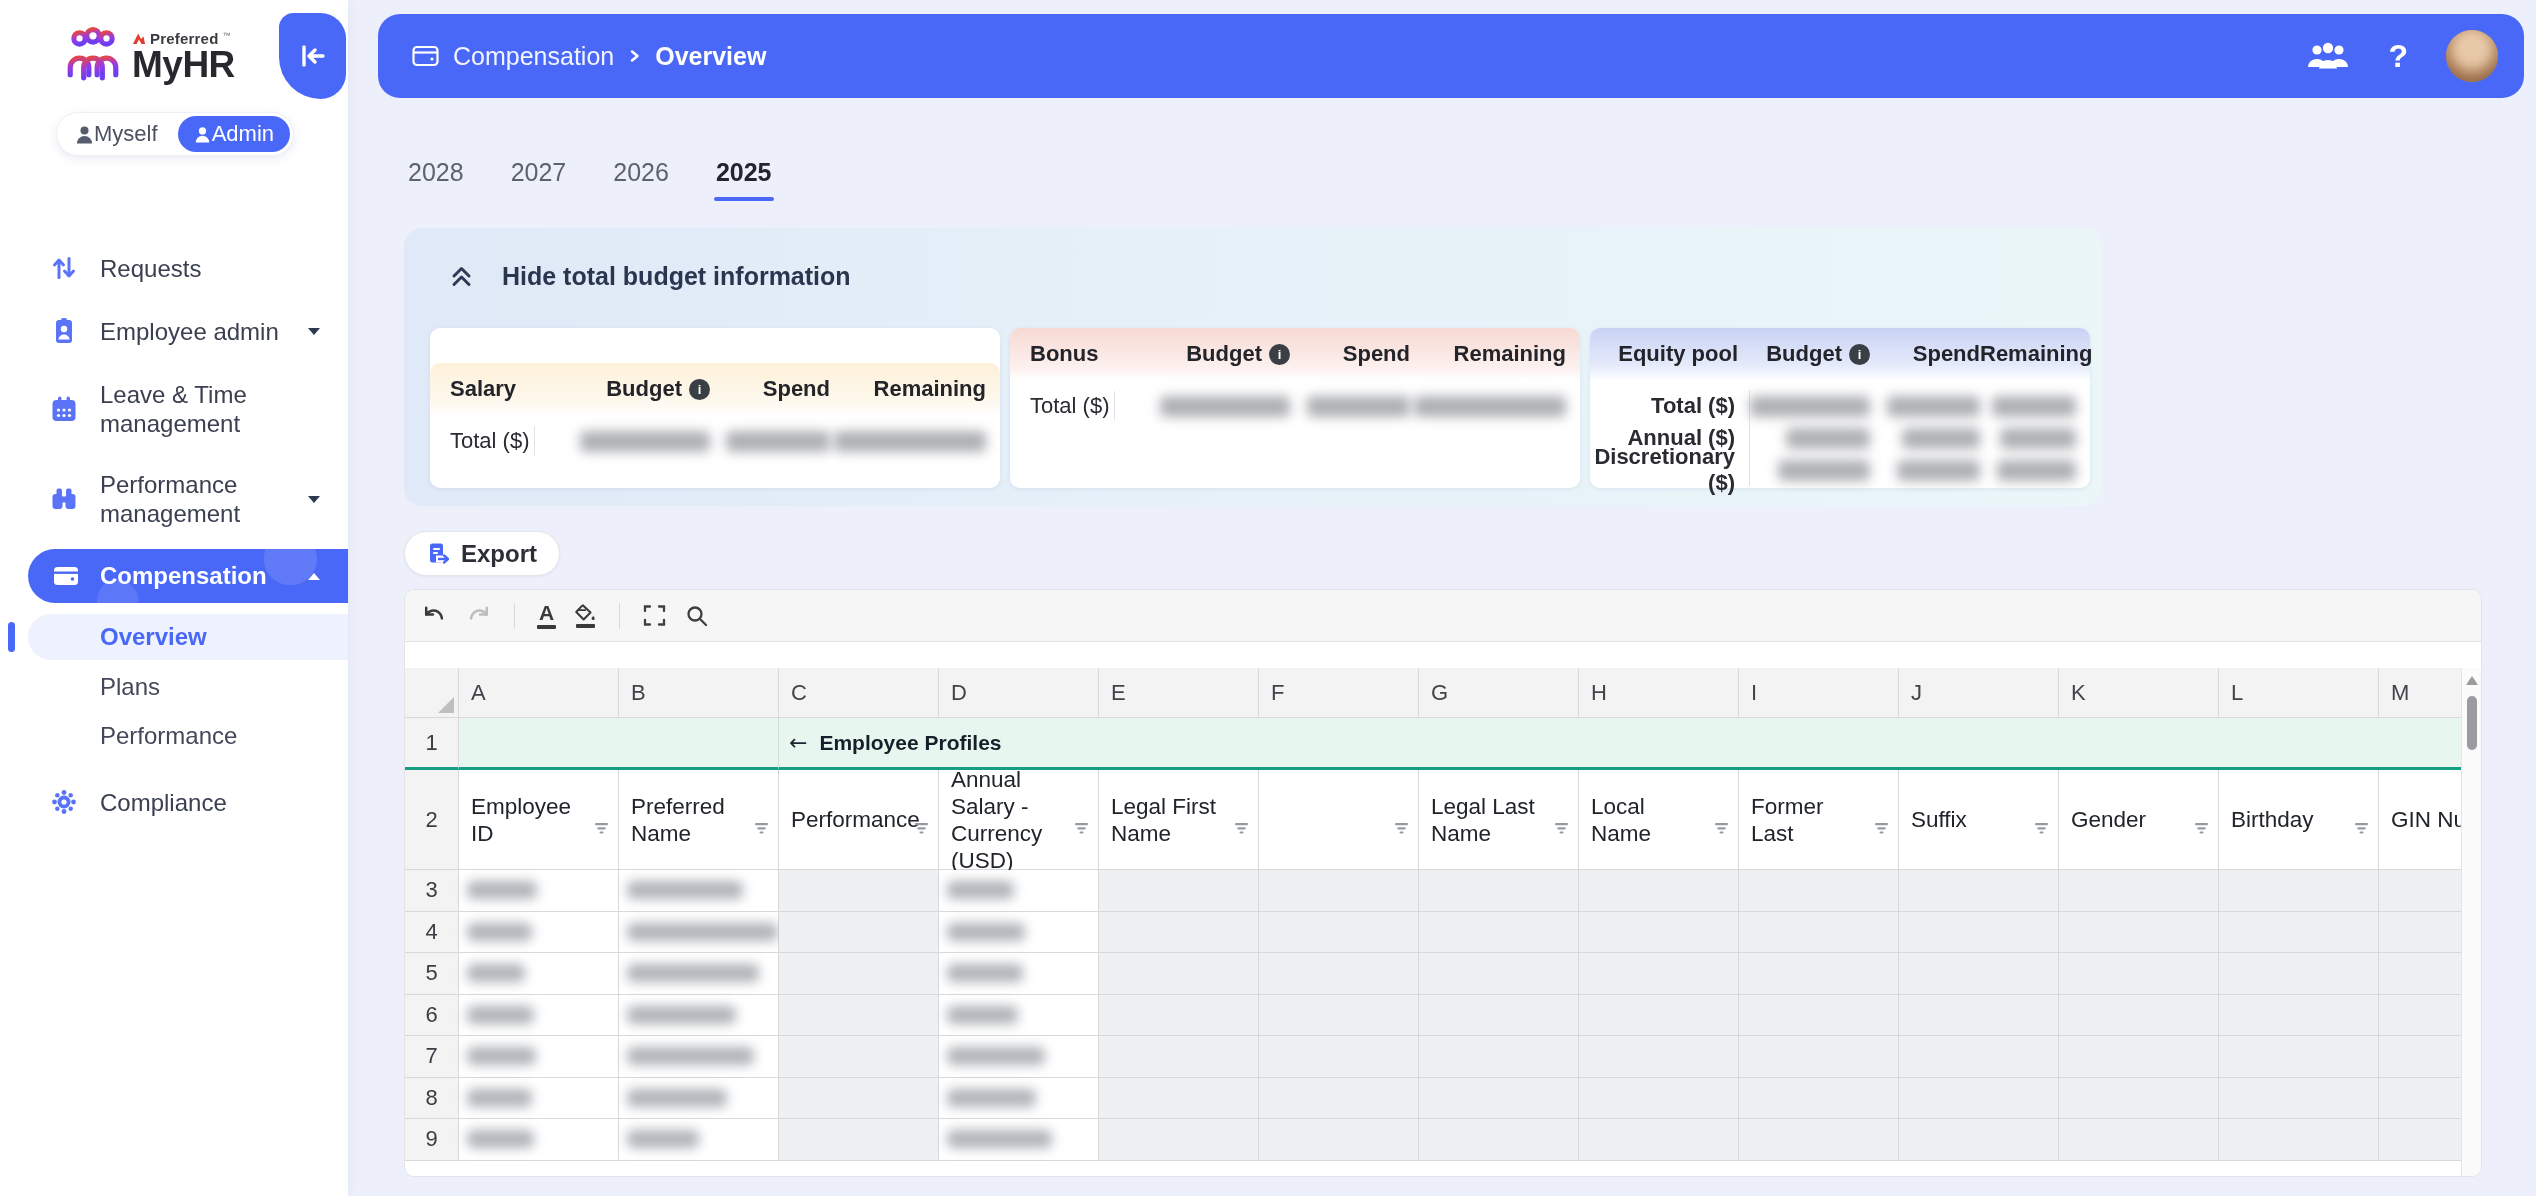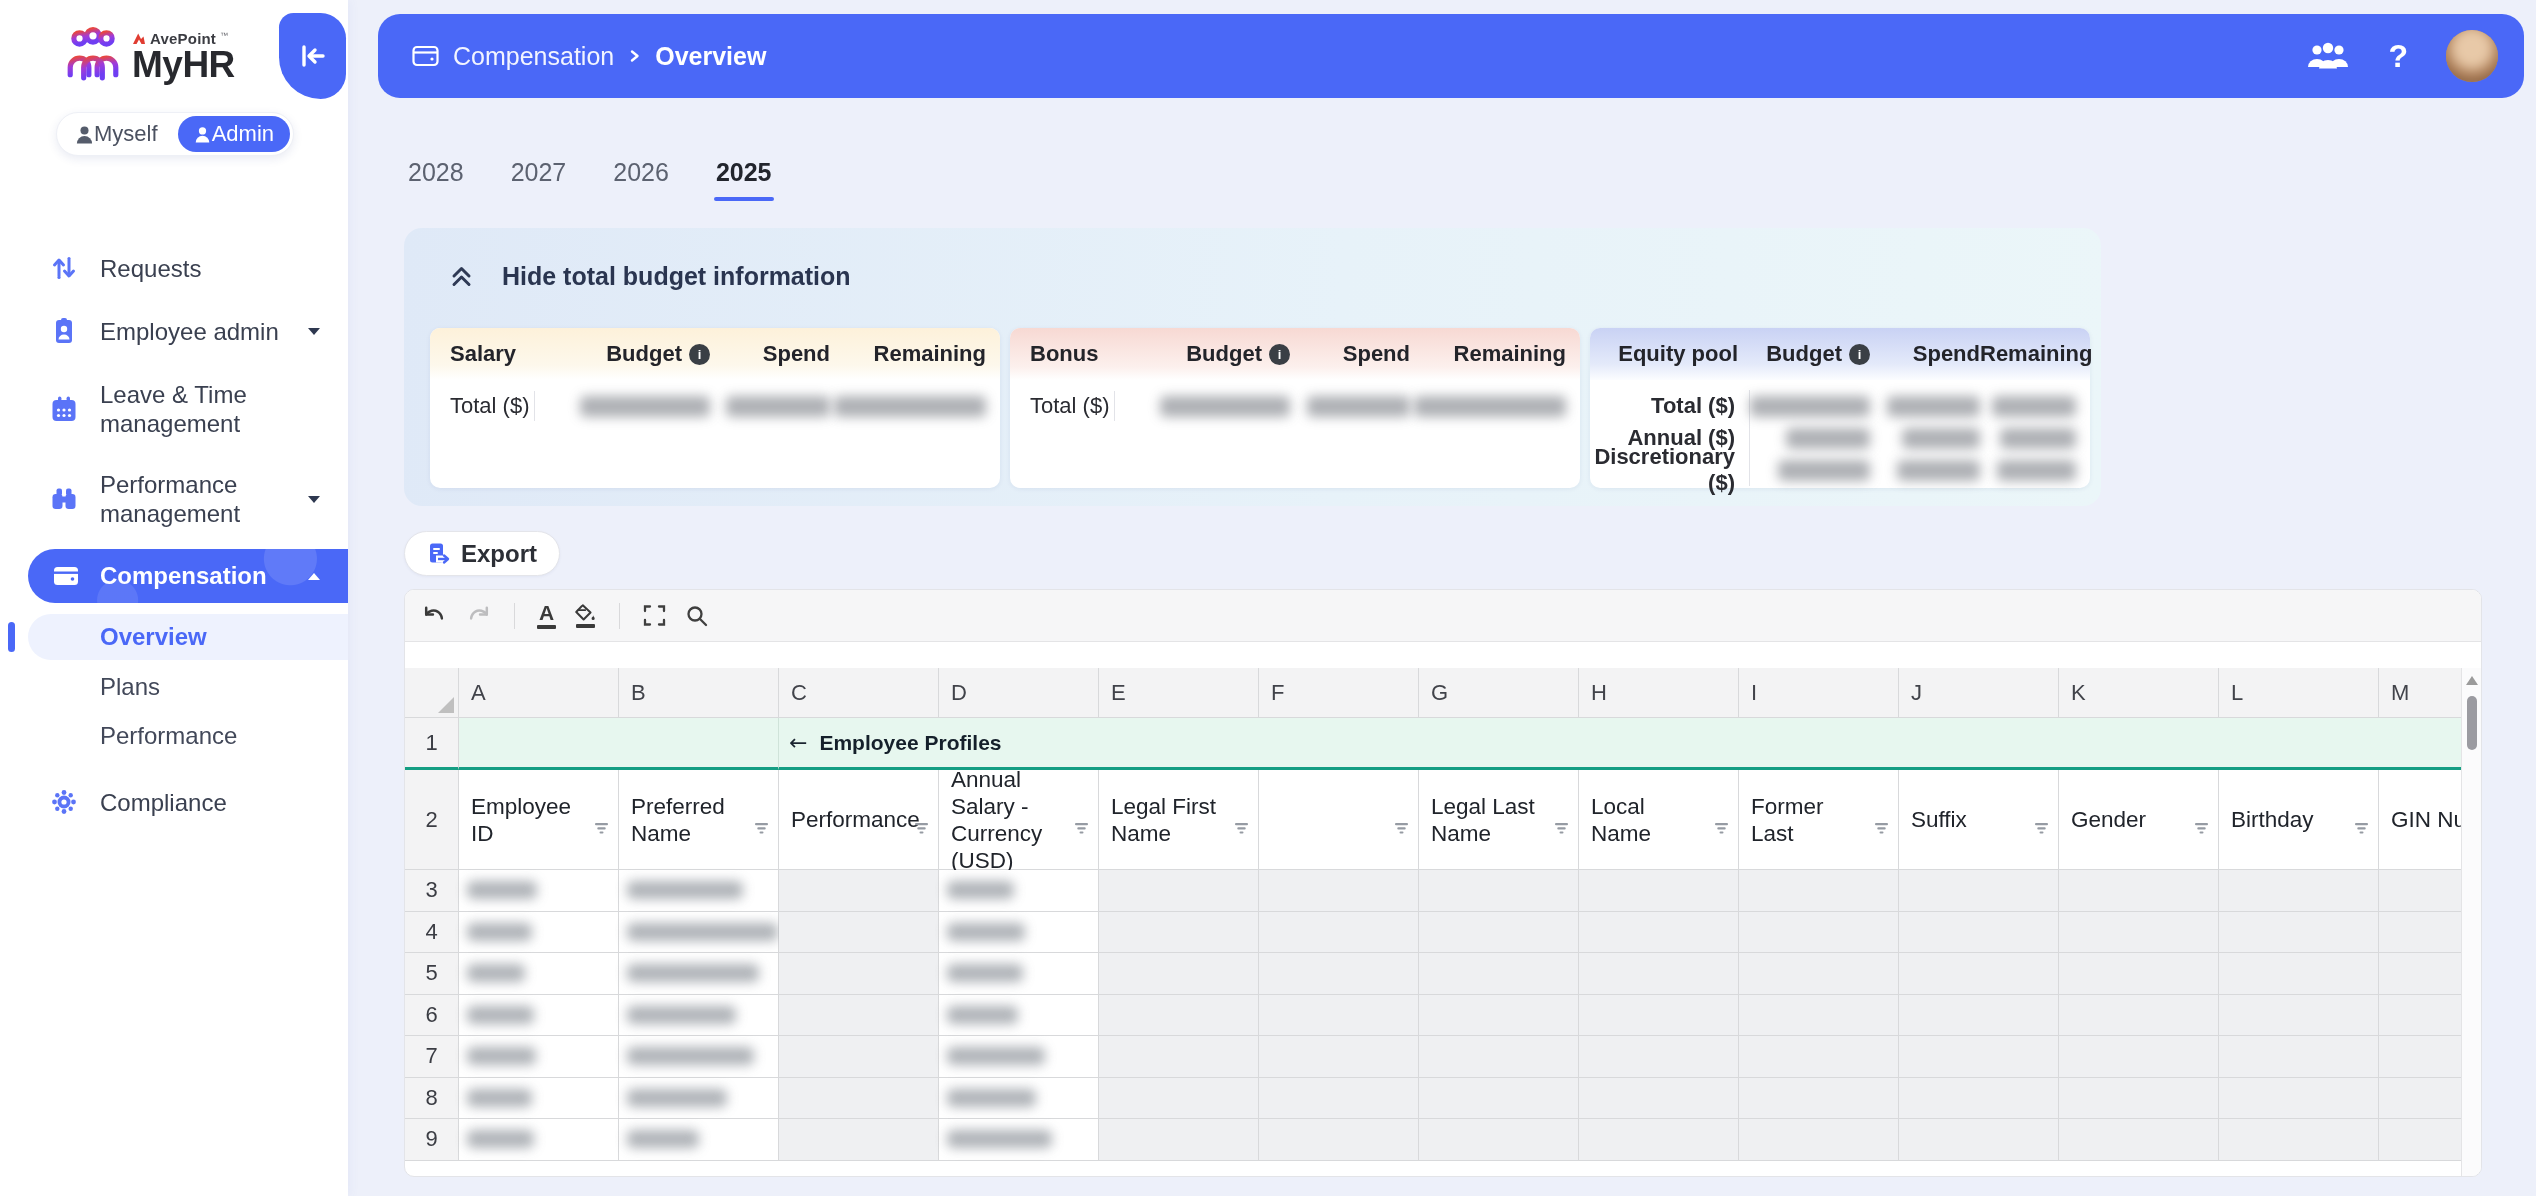--- a/index.html
+++ b/index.html
@@ -70,21 +70,21 @@
             background:linear-gradient(93deg,#dfe9f7 0%,#e7f2f9 55%,#ebf6f9 100%); }
   .budget-head { position:absolute; left:44px; top:34px; display:flex; align-items:center; gap:27px; cursor:pointer; }
   .budget-head .bh-label { font-size:25px; font-weight:700; color:#2a3550; }
   .cards { position:absolute; left:26px; top:100px; display:flex; gap:10px; }
   .card { background:#fff; border-radius:10px; box-shadow:0 1px 5px rgba(20,40,110,.07); height:160px; }
   .card-sb { width:570px; }
   .card-eq { width:500px; }
   .chead { height:52px; display:grid; align-items:center; border-radius:10px 10px 0 0; }
   .card-sb .chead, .card-sb .crow { grid-template-columns:150px 130px 120px 1fr; }
   .card-eq .chead, .card-eq .crow { grid-template-columns:160px 120px 110px 1fr; }
-  .chead-salary { background:linear-gradient(180deg,#fdf1da 0%,#fdf8ec 72%,#fff 100%); }
+  .chead-salary { background:linear-gradient(180deg,#fdf1da 0%,#fdf8ec 72%,#fff 100%);margin-top:35px; }
   .chead-bonus  { background:linear-gradient(180deg,#f7d9d3 0%,#fcf0ed 75%,#fff 100%); }
   .chead-equity { background:linear-gradient(180deg,#c9d2f4 0%,#e4eafa 70%,#fcfdff 100%); }
   .ctitle { font-size:22px; font-weight:700; color:#23242a; padding-left:20px; }
   .card-eq .ctitle { text-align:right; padding-left:0; padding-right:12px; }
   .ccol { font-size:22px; font-weight:600; color:#23242a; text-align:right; display:flex; justify-content:flex-end; align-items:center; gap:7px; }
   .ccol.last { padding-right:14px; }
   .info-i { width:21px; height:21px; border-radius:50%; background:#3a3f45; color:#fff; font-size:13px; font-weight:700;
             display:inline-flex; align-items:center; justify-content:center; font-style:normal; }
   .cbody { padding-top:10px; }
   .crow { display:grid; align-items:center; height:32px; }
@@ -171,21 +171,21 @@
           </g>
         </svg>
       </span>
       <span class="logo-text">
         <span class="ap-row">
           <span>
             <svg width="14" height="14" viewBox="0 0 14 14">
                 <polygon points="1,12 6.2,1.5 9,7 11.5,4.5 13,12 9.5,12 7,7.5 4.5,12" fill="#e03c31"></polygon>
               </svg>
           </span>
-          <span class="ap-name">AvePoint</span>
+          <span class="ap-name">Preferred</span>
           <span class="ap-tm">™</span>
         </span>
         <span class="myhr">MyHR</span>
       </span>
     </div>
 
     <div class="collapse-btn">
       <span>
         <svg width="26" height="24" viewBox="0 0 26 24" fill="none" stroke="#fff" stroke-width="3.4" stroke-linecap="round" stroke-linejoin="round">
           <path d="M4 3 v18"></path>

